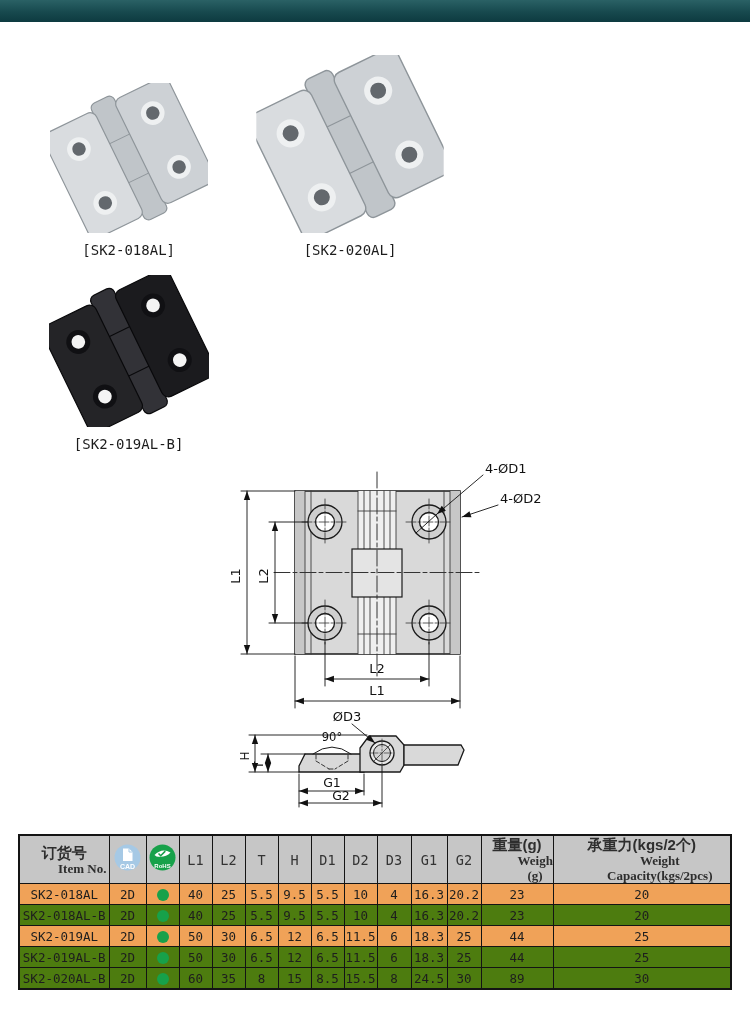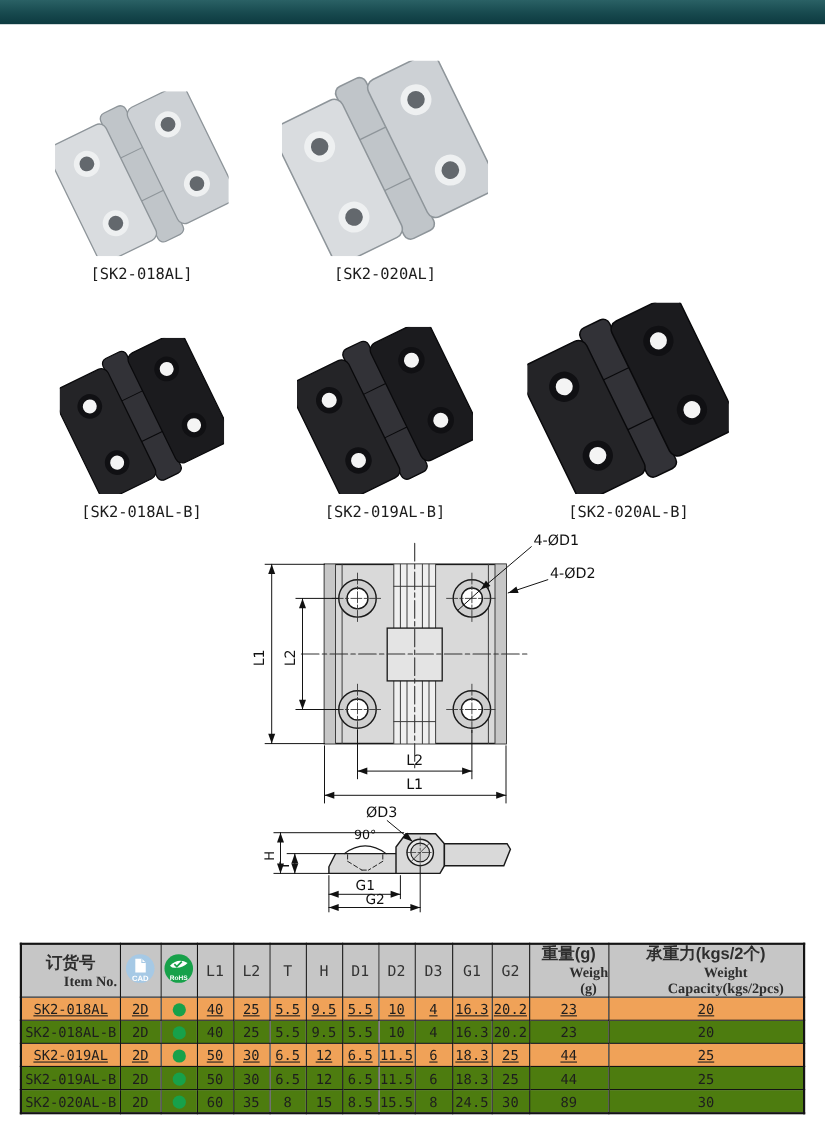--- a/index.html
+++ b/index.html
@@ -24,21 +24,21 @@
   .tech-wrap text{font-family:"DejaVu Sans",sans-serif;fill:#111;}
   
   table.spec{border-collapse:collapse;table-layout:fixed;width:714px;margin:2px 0 0 18px;
              border:2px solid var(--table_border);}
   table.spec th,table.spec td{border:1.4px solid var(--table_border);padding:0;text-align:center;
              vertical-align:middle;overflow:hidden;}
   table.spec thead th{background:var(--header_gray);height:44px;}
   .th-cn{font-size:15px;color:#2e2e2e;line-height:17px;text-align:center;}
   .th-en{font-family:"Liberation Serif",serif;font-size:13px;color:#2e2e2e;line-height:15px;padding-left:36px;}
   .th-dim{font-family:"DejaVu Sans Mono",monospace;font-size:13.5px;color:#333;font-weight:normal;}
-  tr.row-orange td{background:var(--orange_row);text-decoration:underline;}
+  tr.row-orange td{background:var(--orange_row);}
   tr.row-white td{background:#4d7c0f;}
   table.spec td{height:20px;font-family:"DejaVu Sans Mono",monospace;font-size:12.5px;color:#1e1e1e;}
   td .dot,.fn-item .dot{display:inline-block;width:12px;height:12px;border-radius:50%;
       background:var(--rohs_green);vertical-align:middle;}
 </style>
 </head>
 <body>
 
 <div class="page">
 
@@ -78,36 +78,24 @@
     <div class="photo-cell">
       <svg class="hinge-silver" width="188" height="178" viewBox="0 0 200 190">
           <use href="#hinge"></use>
         </svg>
       <div class="hinge-label">[SK2-020AL]</div>
     </div>
   </div>
 
   <div class="photo-grid row-black">
     <div class="photo-cell">
-      <svg class="hinge-black" width="150" height="142" viewBox="0 0 200 190">
-          <use href="#hinge"></use>
-        </svg>
-      <div class="hinge-label">[SK2-018AL-B]</div>
-    </div>
-    <div class="photo-cell">
       <svg class="hinge-black" width="160" height="152" viewBox="0 0 200 190">
           <use href="#hinge"></use>
         </svg>
       <div class="hinge-label">[SK2-019AL-B]</div>
-    </div>
-    <div class="photo-cell">
-      <svg class="hinge-black" width="184" height="174" viewBox="0 0 200 190">
-          <use href="#hinge"></use>
-        </svg>
-      <div class="hinge-label">[SK2-020AL-B]</div>
     </div>
   </div>
 
   <div class="tech-wrap">
     <svg width="340" height="374" viewBox="0 0 340 374">
       <defs>
         <marker id="arrA" viewBox="0 0 10 8" refX="9.5" refY="4" markerWidth="11" markerHeight="9" orient="auto-start-reverse">
           <path d="M0.5,0.8 L9.5,4 L0.5,7.2 z" fill="#111"></path>
         </marker>
       </defs>

